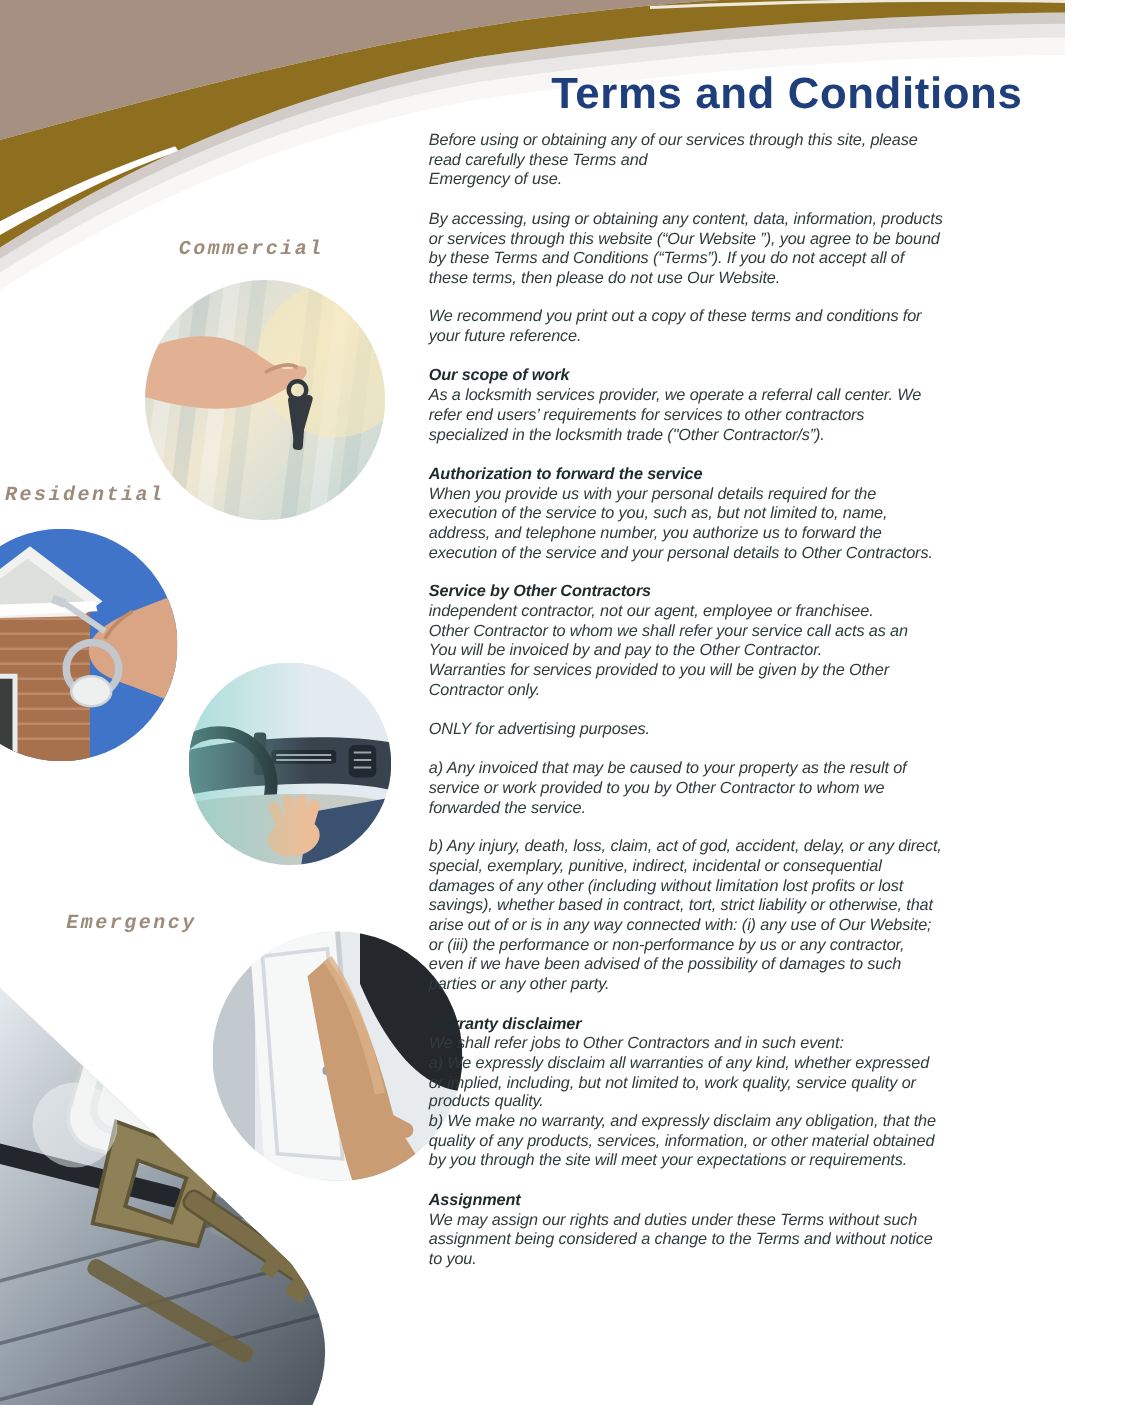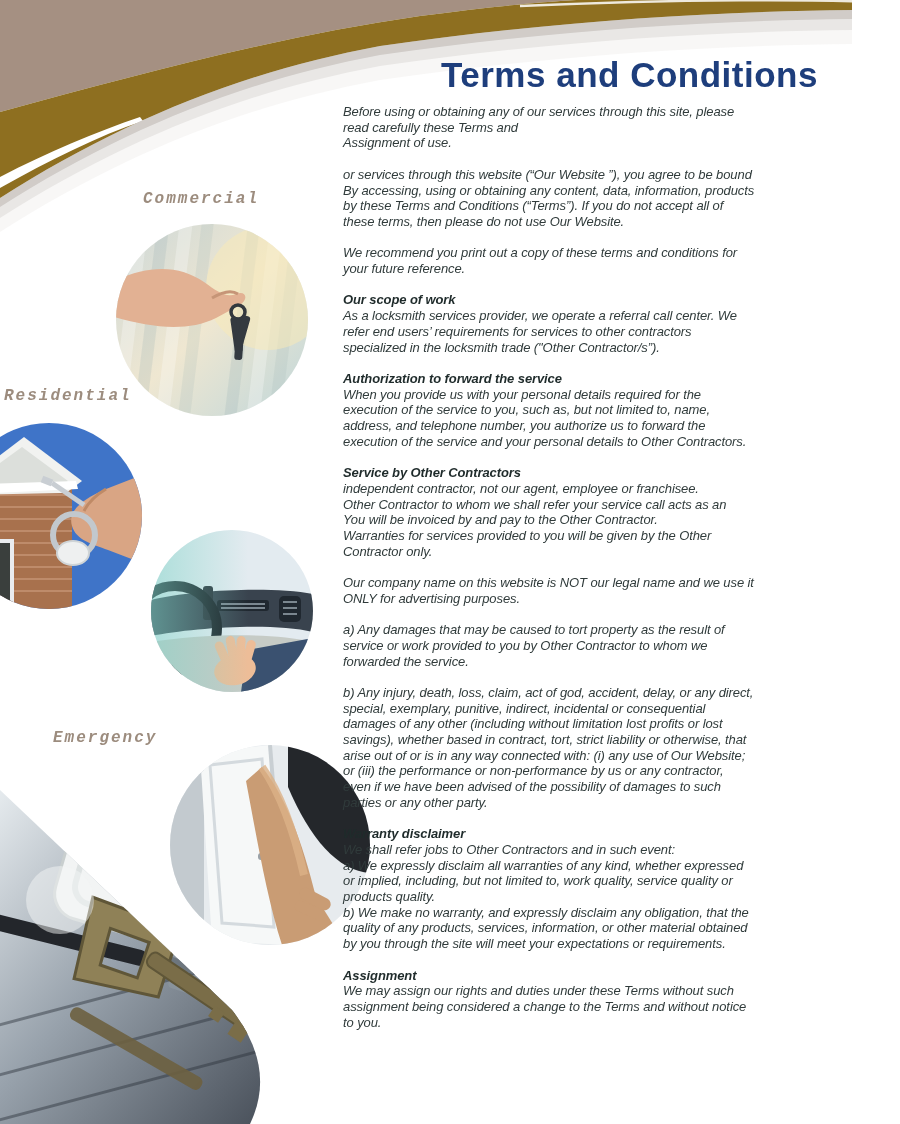--- a/index.html
+++ b/index.html
@@ -230,25 +230,25 @@
         <rect x="60" y="280" width="150" height="14" rx="6" fill="#6d6140" opacity=".9"></rect>
       </g>
       <circle cx="60" cy="120" r="34" fill="#f4f6f5" opacity=".5"></circle>
     </g>
   </svg>
 
   <div id="terms-column">
       <div class="block">
         <div class="bl">Before using or obtaining any of our services through this site, please</div>
         <div class="bl">read carefully these Terms and</div>
-        <div class="bl">Assignment of use.</div>
-      </div>
-      <div class="block">
+        <div class="bl">Emergency of use.</div>
+      </div>
+      <div class="block">
+        <div class="bl">By accessing, using or obtaining any content, data, information, products</div>
         <div class="bl">or services through this website (“Our Website ”), you agree to be bound</div>
-        <div class="bl">By accessing, using or obtaining any content, data, information, products</div>
         <div class="bl">by these Terms and Conditions (“Terms”). If you do not accept all of</div>
         <div class="bl">these terms, then please do not use Our Website.</div>
       </div>
       <div class="block">
         <div class="bl">We recommend you print out a copy of these terms and conditions for</div>
         <div class="bl">your future reference.</div>
       </div>
       <div class="block">
         <div class="bh">Our scope of work</div>
         <div class="bl">As a locksmith services provider, we operate a referral call center. We</div>
@@ -264,25 +264,24 @@
       </div>
       <div class="block">
         <div class="bh">Service by Other Contractors</div>
         <div class="bl">independent contractor, not our agent, employee or franchisee.</div>
         <div class="bl">Other Contractor to whom we shall refer your service call acts as an</div>
         <div class="bl">You will be invoiced by and pay to the Other Contractor.</div>
         <div class="bl">Warranties for services provided to you will be given by the Other</div>
         <div class="bl">Contractor only.</div>
       </div>
       <div class="block">
-        <div class="bl">Our company name on this website is NOT our legal name and we use it</div>
         <div class="bl">ONLY for advertising purposes.</div>
       </div>
       <div class="block">
-        <div class="bl">a) Any damages that may be caused to tort property as the result of</div>
+        <div class="bl">a) Any invoiced that may be caused to your property as the result of</div>
         <div class="bl">service or work provided to you by Other Contractor to whom we</div>
         <div class="bl">forwarded the service.</div>
       </div>
       <div class="block">
         <div class="bl">b) Any injury, death, loss, claim, act of god, accident, delay, or any direct,</div>
         <div class="bl">special, exemplary, punitive, indirect, incidental or consequential</div>
         <div class="bl">damages of any other (including without limitation lost profits or lost</div>
         <div class="bl">savings), whether based in contract, tort, strict liability or otherwise, that</div>
         <div class="bl">arise out of or is in any way connected with: (i) any use of Our Website;</div>
         <div class="bl">or (iii) the performance or non-performance by us or any contractor,</div>

